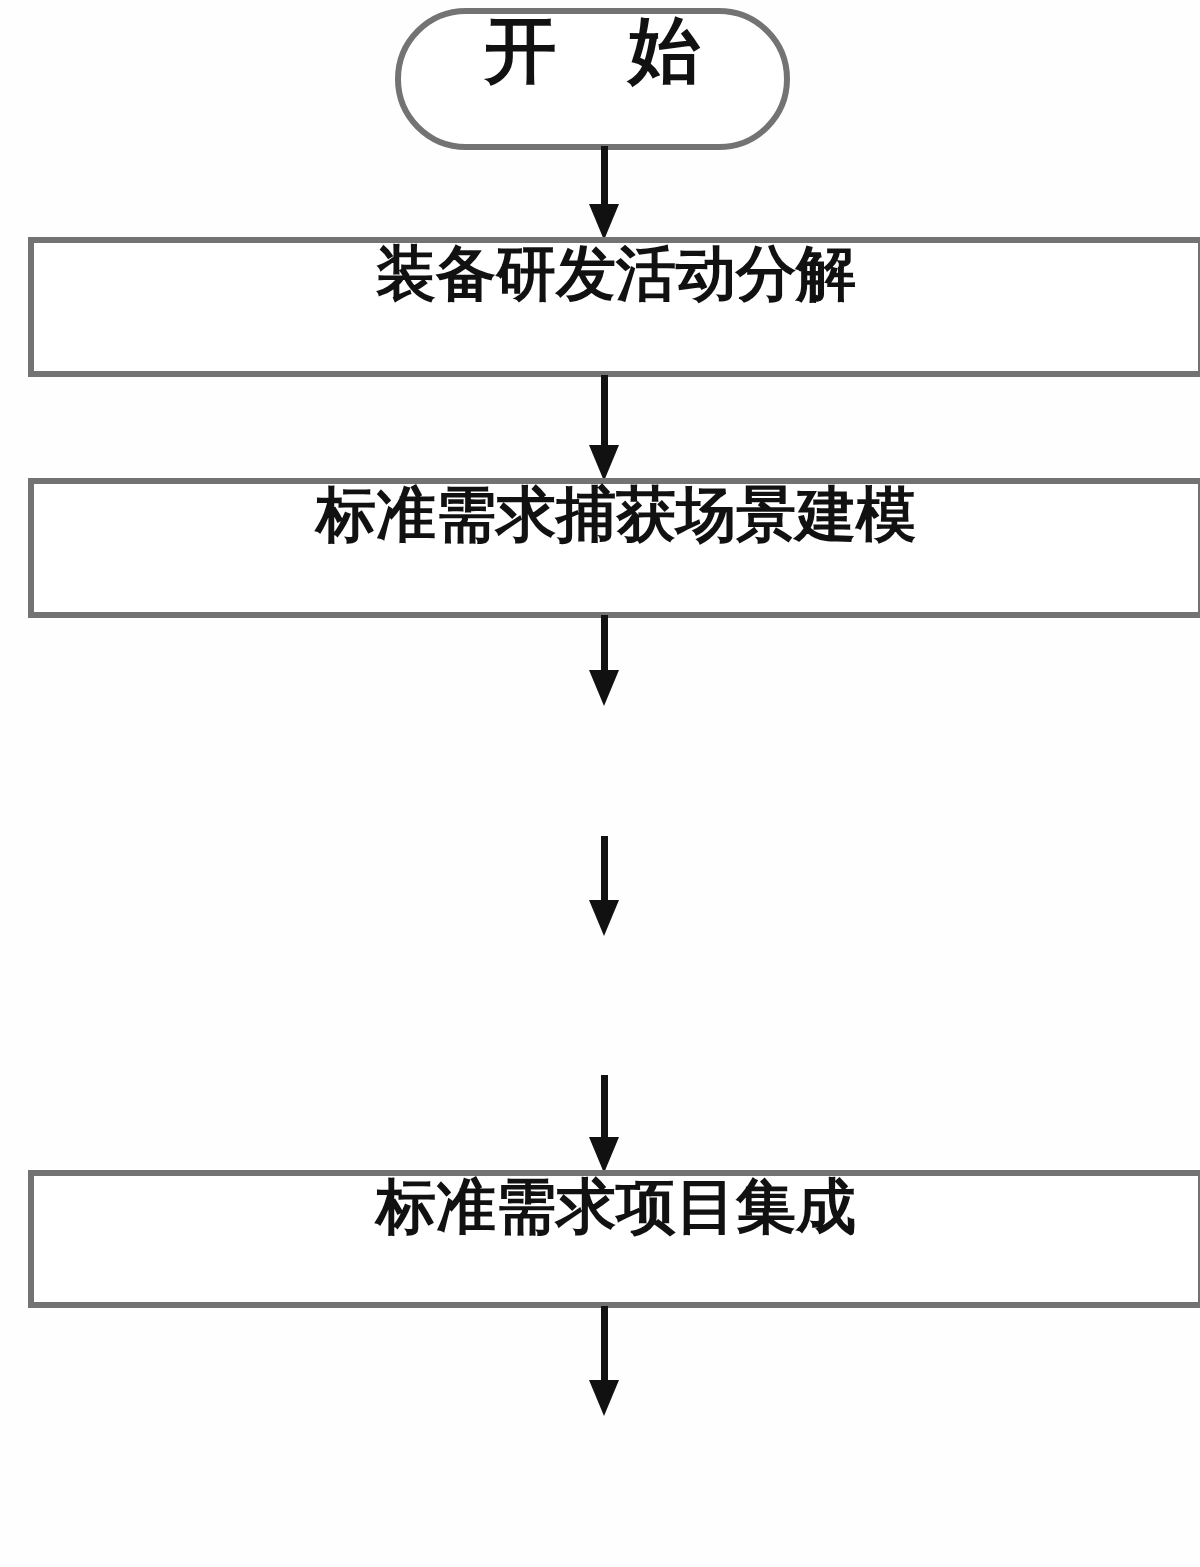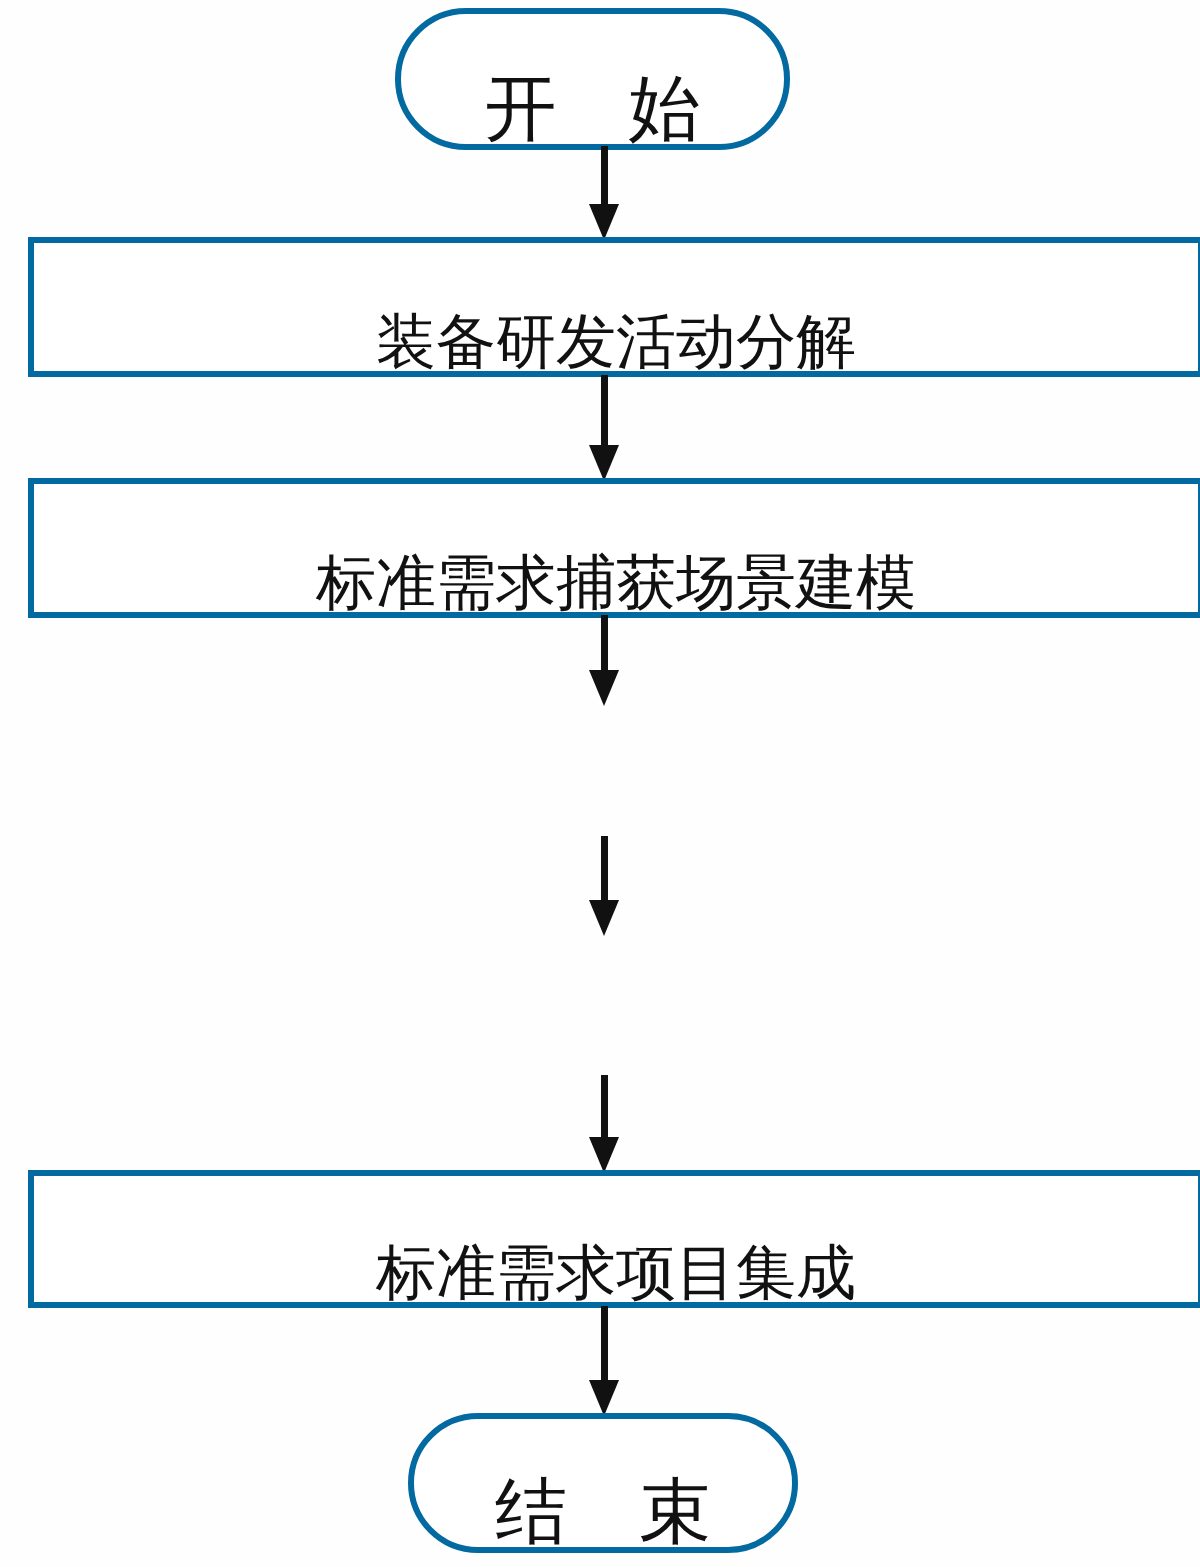--- a/index.html
+++ b/index.html
@@ -9,26 +9,26 @@
     height: 1567px;
     background: #fefefe;
     font-family: "DejaVu Serif", "Liberation Serif", serif;
     color: #111111;
     overflow: hidden;
   }
   .node {
     position: absolute;
     box-sizing: border-box;
     background: #ffffff;
-    border: 6px solid #0369a1;
+    border: 6px solid #737373;
     display: flex;
-    align-items: flex-end;
+    align-items: flex-start;
     justify-content: center;
     text-align: center;
-    font-weight: 400;
+    font-weight: 700;
     line-height: 1;
     white-space: nowrap;
   }
   .terminator {
     border-radius: 999px;
     font-size: 72px;
   }
   .process {
     left: 28px;
     width: 1176px;
@@ -101,17 +101,14 @@
 
   <div class="node process" style="top:1170px; height:138px;">
     <span>标准需求项目集成</span>
   </div>
 
   <div class="arrow" style="left:589px; top:1306px; height:110px;">
     <div class="shaft"></div>
     <div class="head"></div>
   </div>
 
-  <div class="node terminator" style="left:408px; top:1413px; width:390px; height:140px;">
-    <span>结　束</span>
-  </div>
 
 </div>
 
 </body></html>

